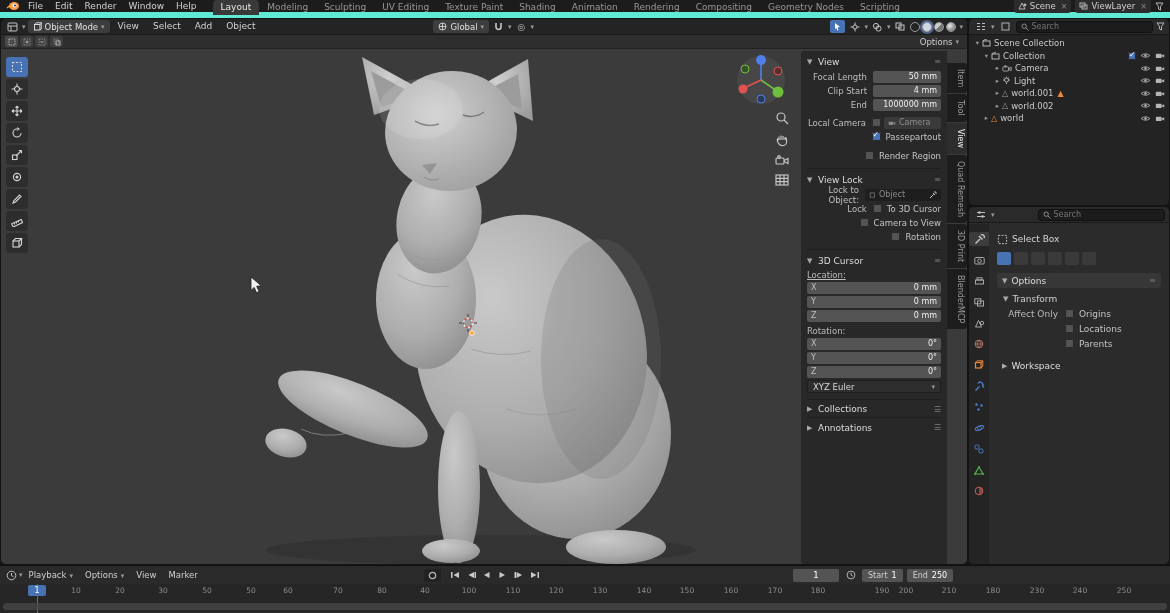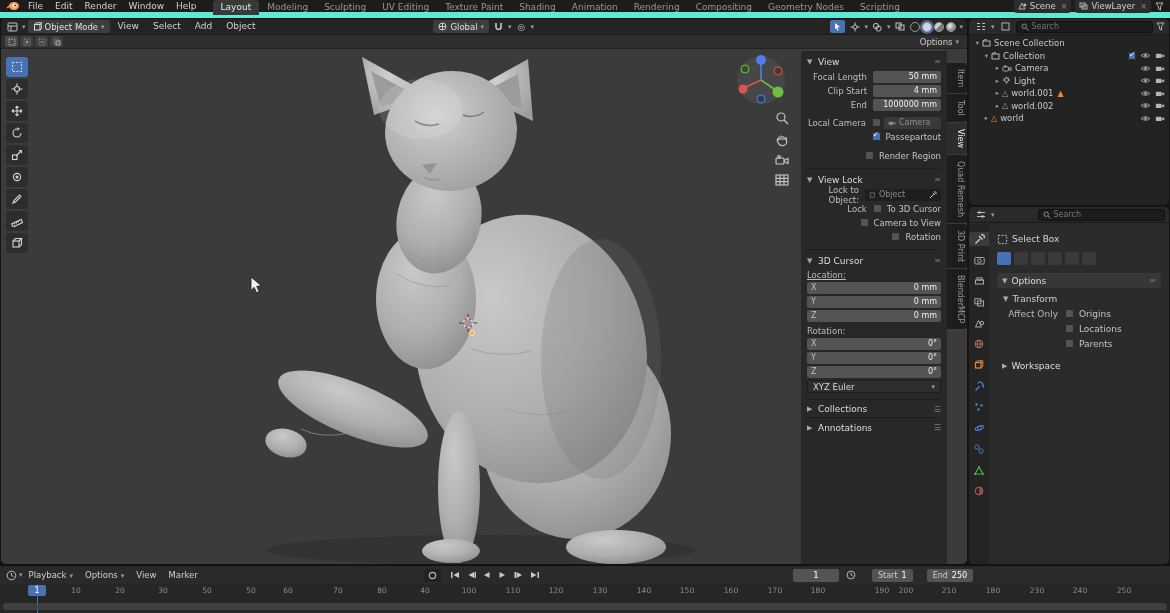--- a/index.html
+++ b/index.html
@@ -136,21 +136,21 @@
     border-top:1px solid #101010;display:flex;align-items:center;padding:0 4px;}
   .tmenu{padding:0 6px;color:#cfcfcf;font-size:8.5px;display:flex;align-items:flex-end;gap:3px;}
   #transport{position:absolute;left:448px;display:flex;align-items:center;gap:3px;}
   .tp{width:13px;height:12px;display:flex;align-items:center;justify-content:center;
     border-radius:2px;}
   .tp svg{fill:#c9c9c9;}
   #autokey{position:absolute;left:424px;width:17px;height:13px;background:#222;border-radius:3px 0 0 3px;
     display:flex;align-items:center;justify-content:center;}
   #frame-field{position:absolute;left:793px;width:46px;height:13px;background:#545454;border-radius:2px;
     color:#fff;display:flex;align-items:center;justify-content:center;font-size:8.5px;}
-  #range-group{position:absolute;left:843px;display:flex;align-items:center;gap:14px;}
+  #range-group{position:absolute;left:843px;display:flex;align-items:center;gap:4px;}
   .rpill{height:13px;background:#545454;border-radius:2px;display:flex;align-items:center;
     gap:4px;padding:0 6px;font-size:8px;color:#cfcfcf;}
   .rpill b{color:#fff;font-weight:normal;}
 
   #ruler{position:absolute;left:0;top:584px;width:1170px;height:29px;background:#262626;}
   #ruler-marks{position:absolute;left:0;top:2px;right:0;height:10px;}
   #ruler-marks span{position:absolute;transform:translateX(-50%);color:#8d8d8d;font-size:7.5px;}
   #playhead{position:absolute;left:37px;top:0;width:1px;height:29px;background:#4772b3;}
   #framebadge{position:absolute;left:28px;top:1px;width:18px;height:11px;background:#4772b3;
     border-radius:2px;color:#fff;font-size:8px;display:flex;align-items:center;justify-content:center;}

